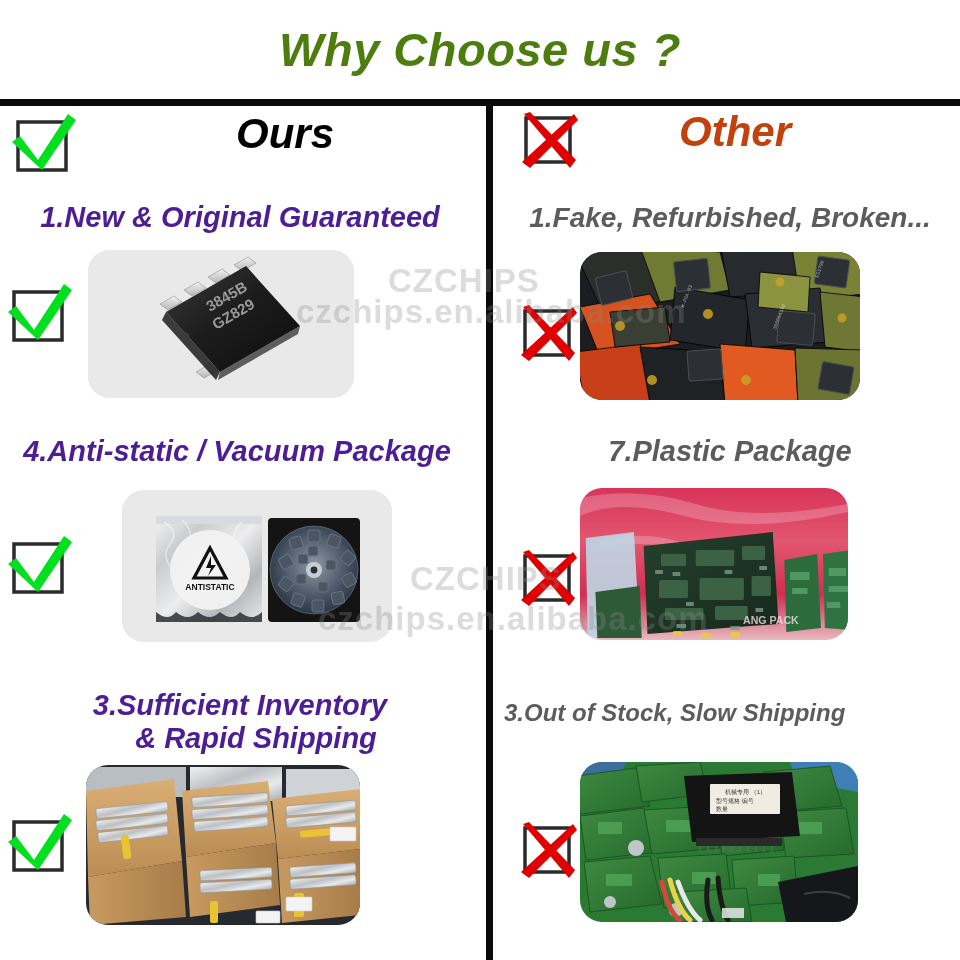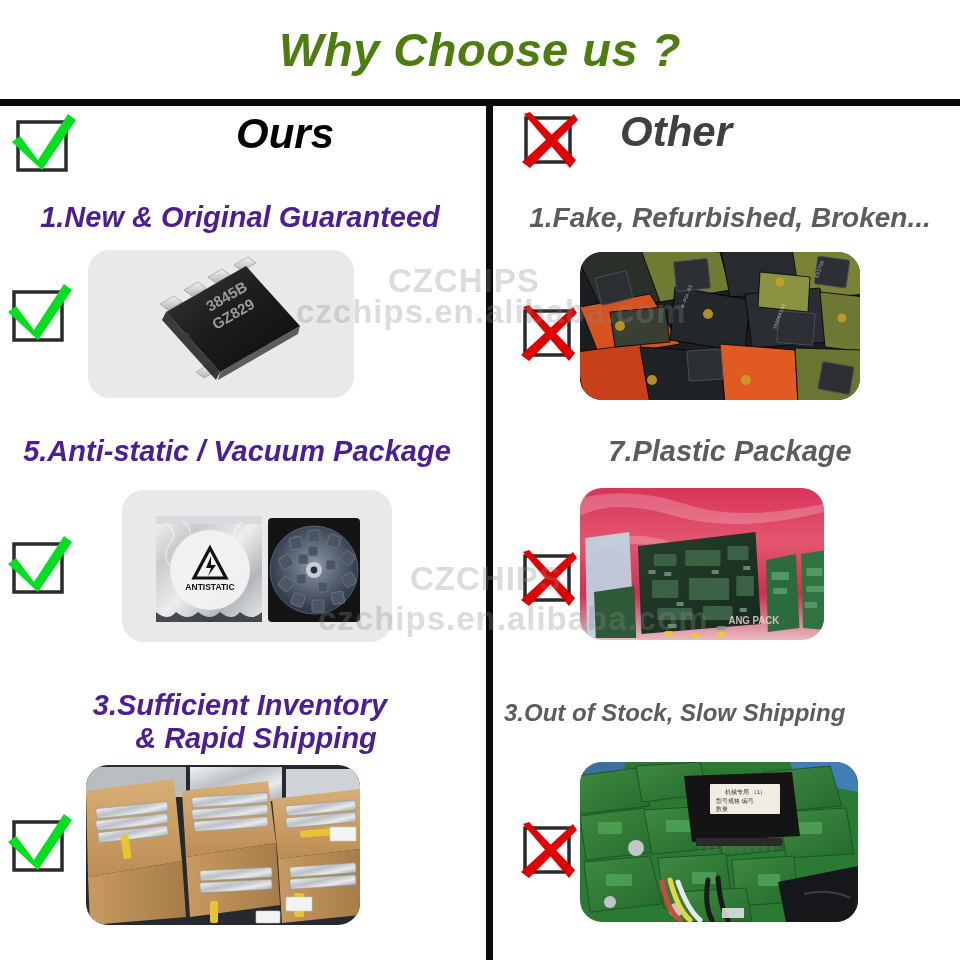--- a/index.html
+++ b/index.html
@@ -41,21 +41,21 @@
   }
 
   
   .col-head {
     position: absolute;
     font-size: 42px;
     font-weight: bold;
     font-style: italic;
   }
   #head-ours  { left: 170px; top: 110px; width: 230px; text-align: center; color: #000000; }
-  #head-other { left: 620px; top: 108px; width: 230px; color: #404040; }
+  #head-other { left: 620px; top: 108px; width: 230px; text-align: center; color: #c2410c; }
 
   
   .mark { position: absolute; }
   .mark svg { display: block; }
 
   
   .item-head {
     position: absolute;
     font-weight: bold;
     font-style: italic;
@@ -208,21 +208,21 @@
         <circle cx="262" cy="66" r="4.5"></circle>
     </g>
     <g fill="#ffffff" opacity="0.55" font-family="Liberation Mono, monospace" font-size="5">
       <text x="104" y="56" transform="rotate(-70 104 56)">M-PGA-01</text>
       <text x="196" y="78" transform="rotate(-70 196 78)">300064139</text>
       <text x="238" y="26" transform="rotate(-70 238 26)">ES1790</text>
     </g>
   </svg>
 </div>
 
-<div class="item-head ours-head" style="left:2px; top:436px; width:470px; text-align:center; font-size:29px;">5.Anti-static / Vacuum Package</div>
+<div class="item-head ours-head" style="left:2px; top:436px; width:470px; text-align:center; font-size:29px;">4.Anti-static / Vacuum Package</div>
 
 <div class="mark" style="left:4px; top:530px;">
   <svg width="72" height="66" viewBox="0 0 72 66">
     <rect x="10" y="14" width="48" height="48" fill="#ffffff" stroke="#2b2b2b" stroke-width="3.5"></rect>
     <path d="M4 34 L12 28 L30 52 L60 6 L68 12 L34 62 Z" fill="#00e01e"></path>
   </svg>
 </div>
 
 <div class="photo pad" style="left:92px; top:490px; width:270px; height:152px;margin-left:30px;">
   <svg viewBox="0 0 270 152" preserveAspectRatio="none" aria-hidden="true">
@@ -289,21 +289,21 @@
 <div class="item-head other-head" style="left:500px; top:436px; width:460px; text-align:center; font-size:29px;">7.Plastic Package</div>
 
 <div class="mark" style="left:517px; top:548px;">
   <svg width="62" height="62" viewBox="0 0 62 62">
     <rect x="8" y="8" width="44" height="44" fill="#ffffff" stroke="#2b2b2b" stroke-width="3.5"></rect>
     <path d="M6 4 L12 2 L58 50 L52 58 Z" fill="#e00000"></path>
     <path d="M56 4 L60 10 L12 58 L4 52 Z" fill="#e00000"></path>
   </svg>
 </div>
 
-<div class="photo" style="left:580px; top:488px; width:244px; height:152px;">
+<div class="photo" style="left:580px; top:488px; width:268px; height:152px;">
   <svg viewBox="0 0 278 152" preserveAspectRatio="none" aria-hidden="true">
     <defs>
       <linearGradient id="pinkBg" x1="0" y1="0" x2="0" y2="1">
         <stop offset="0%" stop-color="#d8345a"></stop>
         <stop offset="35%" stop-color="#e3566f"></stop>
         <stop offset="70%" stop-color="#cf2f52"></stop>
         <stop offset="100%" stop-color="#e8b9bf"></stop>
       </linearGradient>
       <linearGradient id="pcbG" x1="0" y1="0" x2="1" y2="1">
         <stop offset="0%" stop-color="#25402d"></stop>

